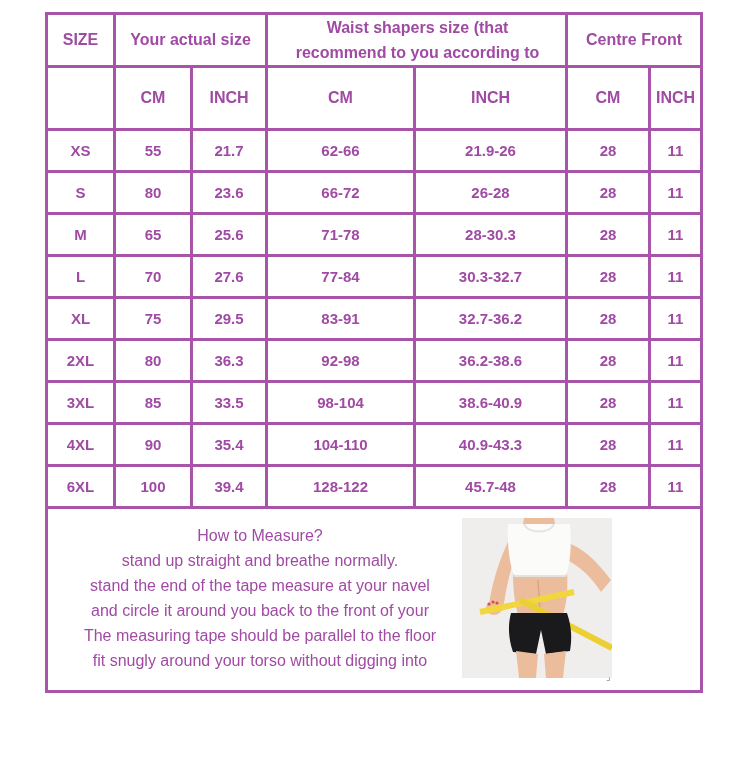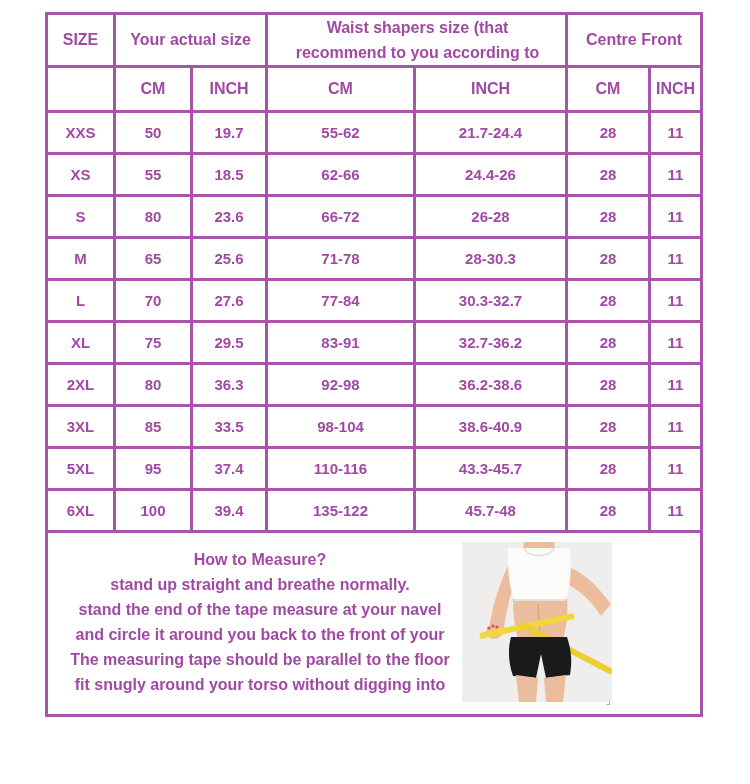--- a/index.html
+++ b/index.html
@@ -26,21 +26,21 @@
   }
   table.size-chart th, table.size-chart td{
     border:3px solid var(--purple-border);
     text-align:center;
     vertical-align:middle;
     font-size:16px;
     padding:0;
     overflow:hidden;
   }
   tr.hdr1{height:51px;}
-  tr.hdr2{height:45px;}
+  tr.hdr2{height:63px;}
   tr.data-row{height:42px;font-size:15px;}
   tr.data-row td{font-size:15px;}
   th.waist-hdr{
     text-align:left;
     vertical-align:middle;
   }
   th.waist-hdr .hline{
     display:block;
     white-space:nowrap;
     line-height:25px;
@@ -55,21 +55,21 @@
   .howto-text{
     position:absolute;
     left:10px;top:14px;
     width:404px;
   }
   .howto-text .ht-line{
     margin:0;
     white-space:nowrap;
     overflow:hidden;
     font-size:16px;
-    font-weight:bold;
+    font-weight:normal;
     line-height:25px;
     color:var(--purple-text);
   }
   .measure-photo{
     position:absolute;
     left:414px;top:9px;
     width:150px;height:160px;
     display:block;
   }
   .watermark-frag{
@@ -109,34 +109,25 @@
         <th>CM</th>
         <th>INCH</th>
         <th>CM</th>
         <th>INCH</th>
         <th>CM</th>
         <th>INCH</th>
       </tr>
     </thead>
     <tbody>
         <tr class="data-row">
-          <td>XXS</td>
-          <td>50</td>
-          <td>19.7</td>
-          <td>55-62</td>
-          <td>21.7-24.4</td>
-          <td>28</td>
-          <td>11</td>
-        </tr>
-        <tr class="data-row">
           <td>XS</td>
           <td>55</td>
-          <td>18.5</td>
+          <td>21.7</td>
           <td>62-66</td>
-          <td>24.4-26</td>
+          <td>21.9-26</td>
           <td>28</td>
           <td>11</td>
         </tr>
         <tr class="data-row">
           <td>S</td>
           <td>80</td>
           <td>23.6</td>
           <td>66-72</td>
           <td>26-28</td>
           <td>28</td>
@@ -181,33 +172,33 @@
         <tr class="data-row">
           <td>3XL</td>
           <td>85</td>
           <td>33.5</td>
           <td>98-104</td>
           <td>38.6-40.9</td>
           <td>28</td>
           <td>11</td>
         </tr>
         <tr class="data-row">
-          <td>5XL</td>
-          <td>95</td>
-          <td>37.4</td>
-          <td>110-116</td>
-          <td>43.3-45.7</td>
+          <td>4XL</td>
+          <td>90</td>
+          <td>35.4</td>
+          <td>104-110</td>
+          <td>40.9-43.3</td>
           <td>28</td>
           <td>11</td>
         </tr>
         <tr class="data-row">
           <td>6XL</td>
           <td>100</td>
           <td>39.4</td>
-          <td>135-122</td>
+          <td>128-122</td>
           <td>45.7-48</td>
           <td>28</td>
           <td>11</td>
         </tr>
       </tbody>
     <tbody>
       <tr>
         <td colspan="7" class="howto-cell">
           <div class="howto-text">
             <p class="ht-line">How to Measure?</p>

